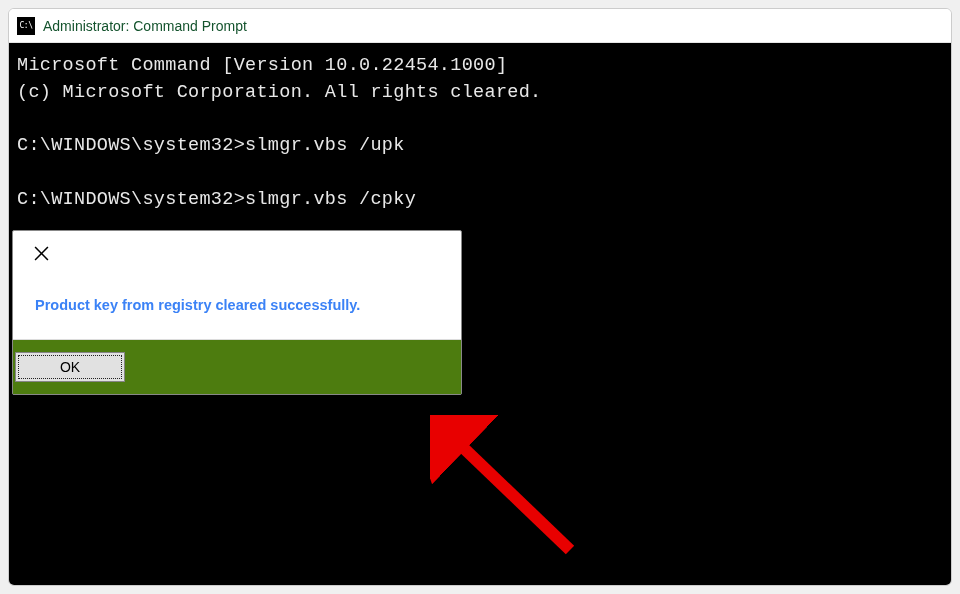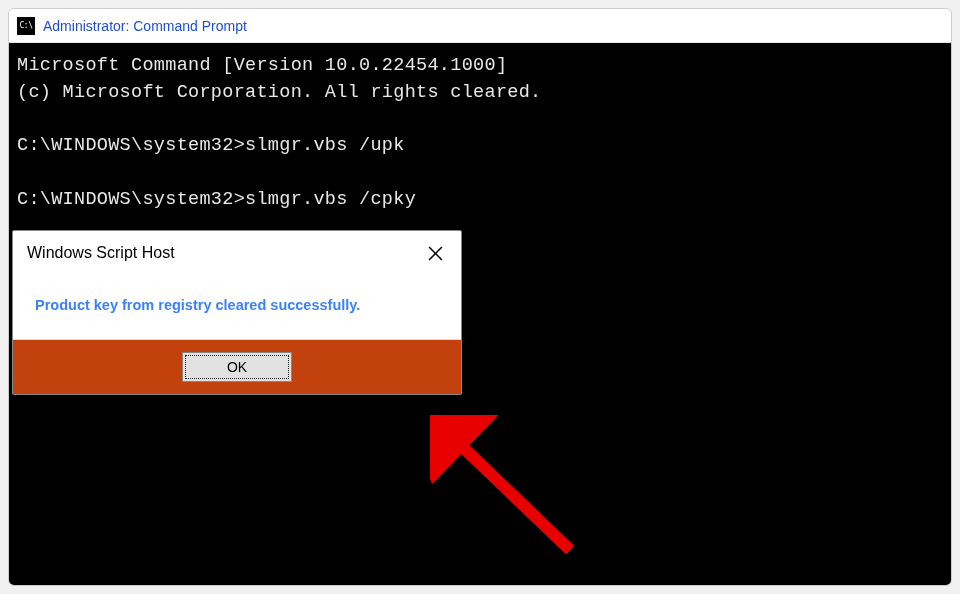--- a/index.html
+++ b/index.html
@@ -44,21 +44,21 @@
       position: relative;
       display: flex;
       align-items: center;
       justify-content: center;
       font-size: 8px;
       color: #fff;
       font-family: monospace;
       letter-spacing: -0.5px;
     }
     .title-text {
-      color: #1d4ed8;
+      color: #14532d;
       font-size: 14px;
     }
     .terminal {
       flex: 1;
       background: #000;
       color: #e8e8e8;
       font-family: Consolas, "Courier New", monospace;
       font-size: 18.5px;
       line-height: 1.45;
       padding: 10px 8px;
@@ -98,25 +98,25 @@
       width: 15px;
       height: 15px;
     }
     .dialog-body {
       padding: 22px 18px 26px 22px;
       font-size: 14.5px;
       font-weight: 600;
       color: #3b82f6;
     }
     .dialog-footer {
-      background: #c2410c;
+      background: #4d7c0f;
       border-top: 1px solid #dcdcdc;
       padding: 12px 2px;
       display: flex;
-      justify-content: center;
+      justify-content: flex-start;
     }
     .ok-button {
       width: 110px;
       height: 30px;
       background: #e1e1e1;
       border: 1px solid #858585;
       outline: 1px dotted #222;
       outline-offset: -4px;
       font-size: 14px;
       cursor: pointer;
@@ -146,21 +146,20 @@
 <span></span>
 <span>C:\WINDOWS\system32&gt;slmgr.vbs /cpky</span>
 <span></span>
 <span>C</span>
 <span></span>
 <span>C</span></div>
 </div>
 
 <div class="dialog">
   <div class="dialog-titlebar">
-    <div class="dialog-title">Windows Script Host</div>
     <div class="dialog-close">
       <svg viewBox="0 0 14 14">
         <line x1="1" y1="1" x2="13" y2="13" stroke="#000" stroke-width="1.4"></line>
         <line x1="13" y1="1" x2="1" y2="13" stroke="#000" stroke-width="1.4"></line>
       </svg>
     </div>
   </div>
   <div class="dialog-body">Product key from registry cleared successfully.</div>
   <div class="dialog-footer">
     <button class="ok-button">OK</button>

